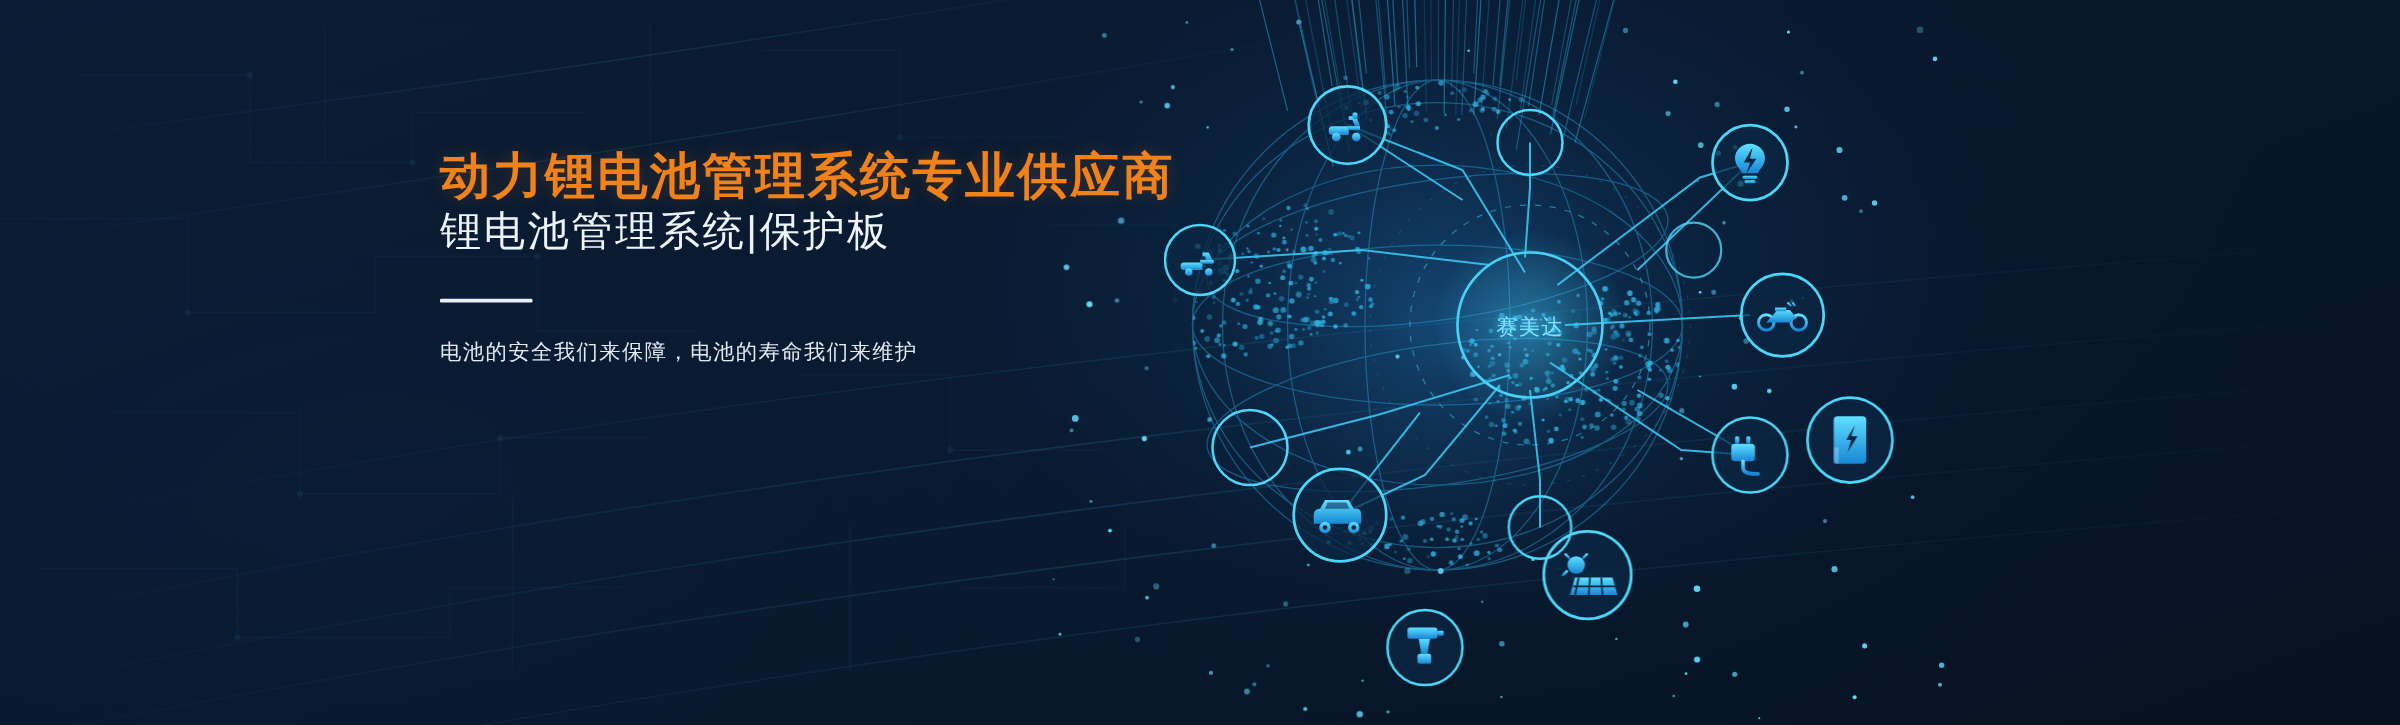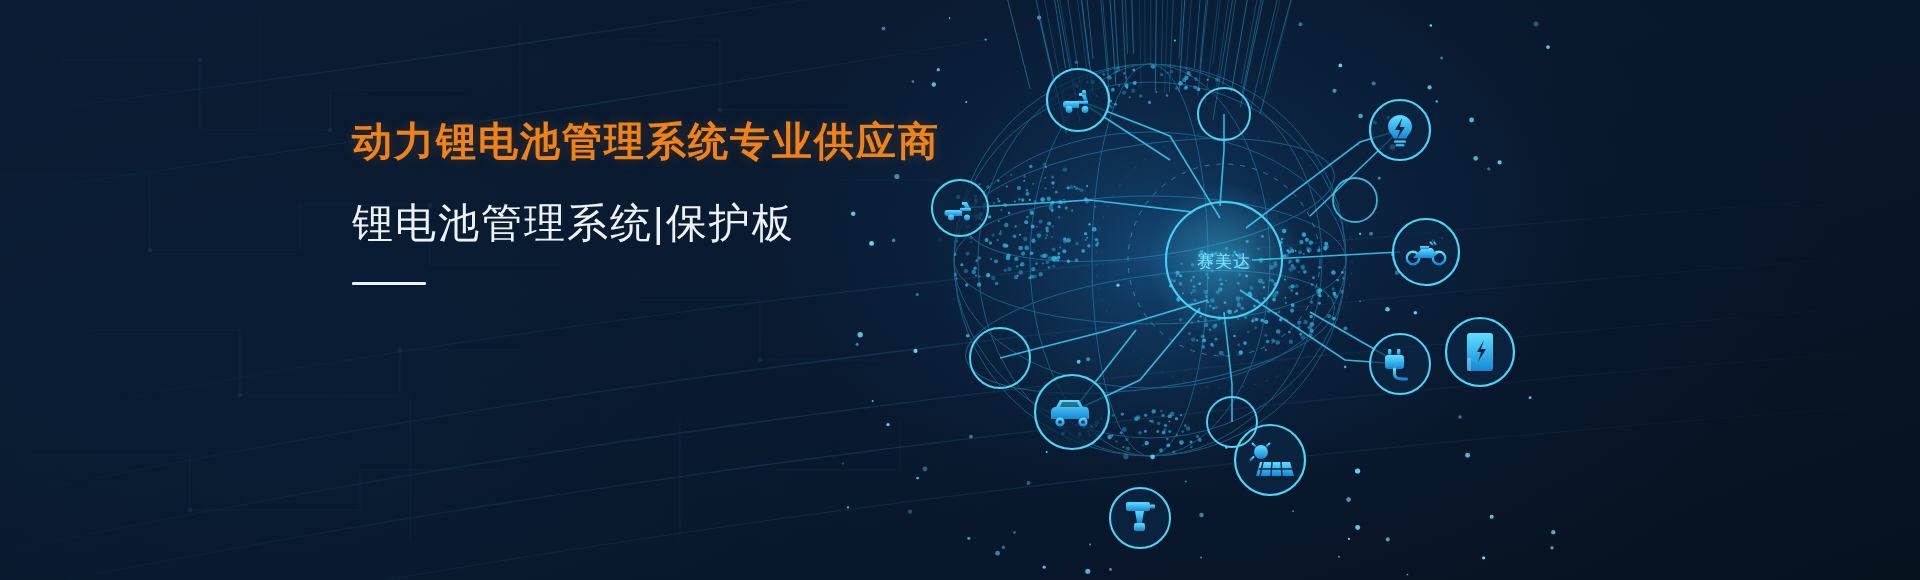--- a/index.html
+++ b/index.html
@@ -25,22 +25,21 @@
   .text-block{
     position:absolute;left:352px;top:118px;width:540px;
   }
   .title-main{
     font-size:40px;line-height:1.18;font-weight:700;letter-spacing:2px;
     color:#f08219;
     text-shadow:0 0 14px rgba(240,130,25,.22);
     white-space:nowrap;
   }
   .title-sub{
-    margin-top:34px;
-    font-size:41px;line-height:1.2;font-weight:400;letter-spacing:2px;
+    font-size:33px;line-height:1.2;font-weight:400;letter-spacing:2px;
     color:#eef3fa;
     white-space:nowrap;
   }
   .divider{
     margin-top:34px;
     width:74px;height:3px;background:#e9eef6;border-radius:1px;
   }
   .title-tag{
     margin-top:28px;
     font-size:17px;line-height:1.4;font-weight:400;letter-spacing:1.2px;
@@ -119,20 +118,21 @@
         <path d="M-40 200 C 300 150, 700 90, 1100 20"></path>
         <path d="M-40 120 C 280 80, 640 30, 980 -30"></path>
       </g>
     </svg>
   </div>
 
   <div class="text-block">
     <div class="title-main">动力锂电池管理系统专业供应商</div>
     <div class="title-sub">锂电池管理系统|保护板</div>
     <div class="divider"></div>
+    <div class="title-tag">电池的安全我们来保障，电池的寿命我们来维护</div>
   </div>
 
   <div id="globe-wrap">
     <svg id="globe-svg" viewBox="0 0 720 660">
       <defs>
         <radialGradient id="globeGlow" cx="50%" cy="50%" r="50%">
           <stop offset="0%" stop-color="#1b5f96" stop-opacity="0.55"></stop>
           <stop offset="55%" stop-color="#113c63" stop-opacity="0.28"></stop>
           <stop offset="100%" stop-color="#0a1d33" stop-opacity="0"></stop>
         </radialGradient>

